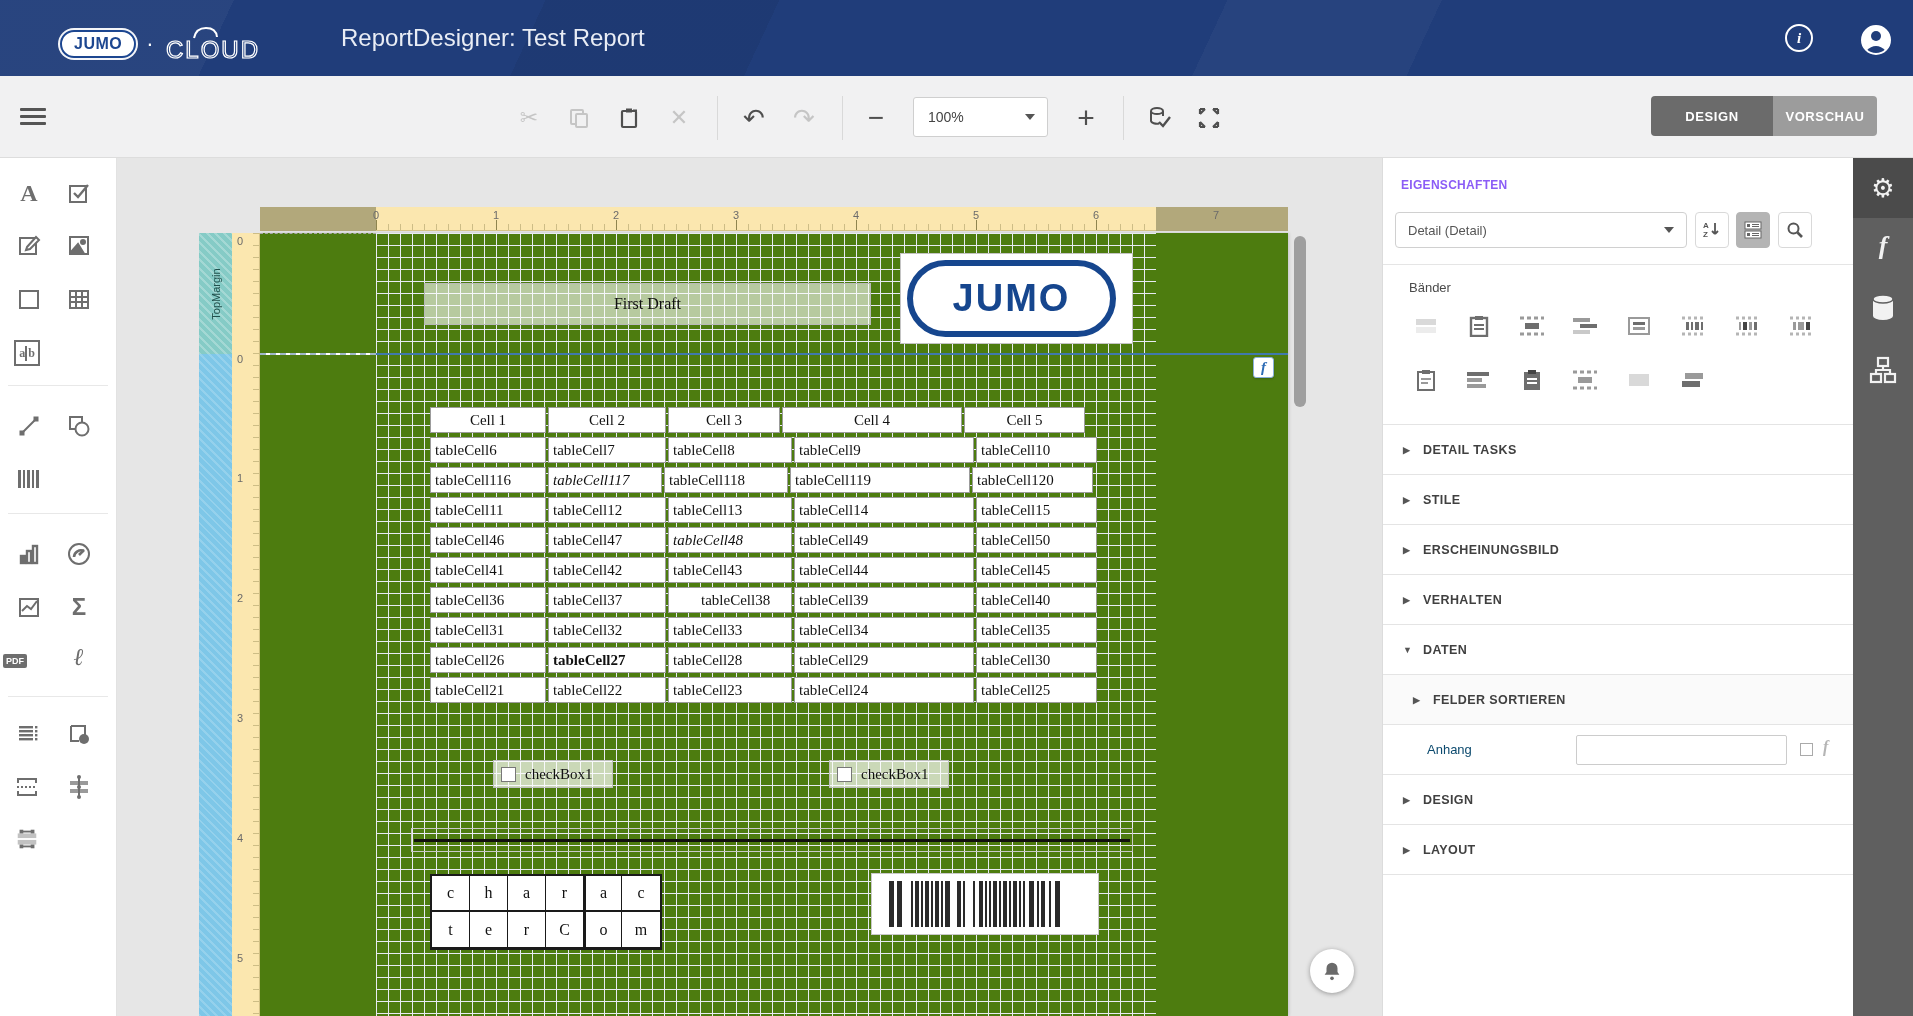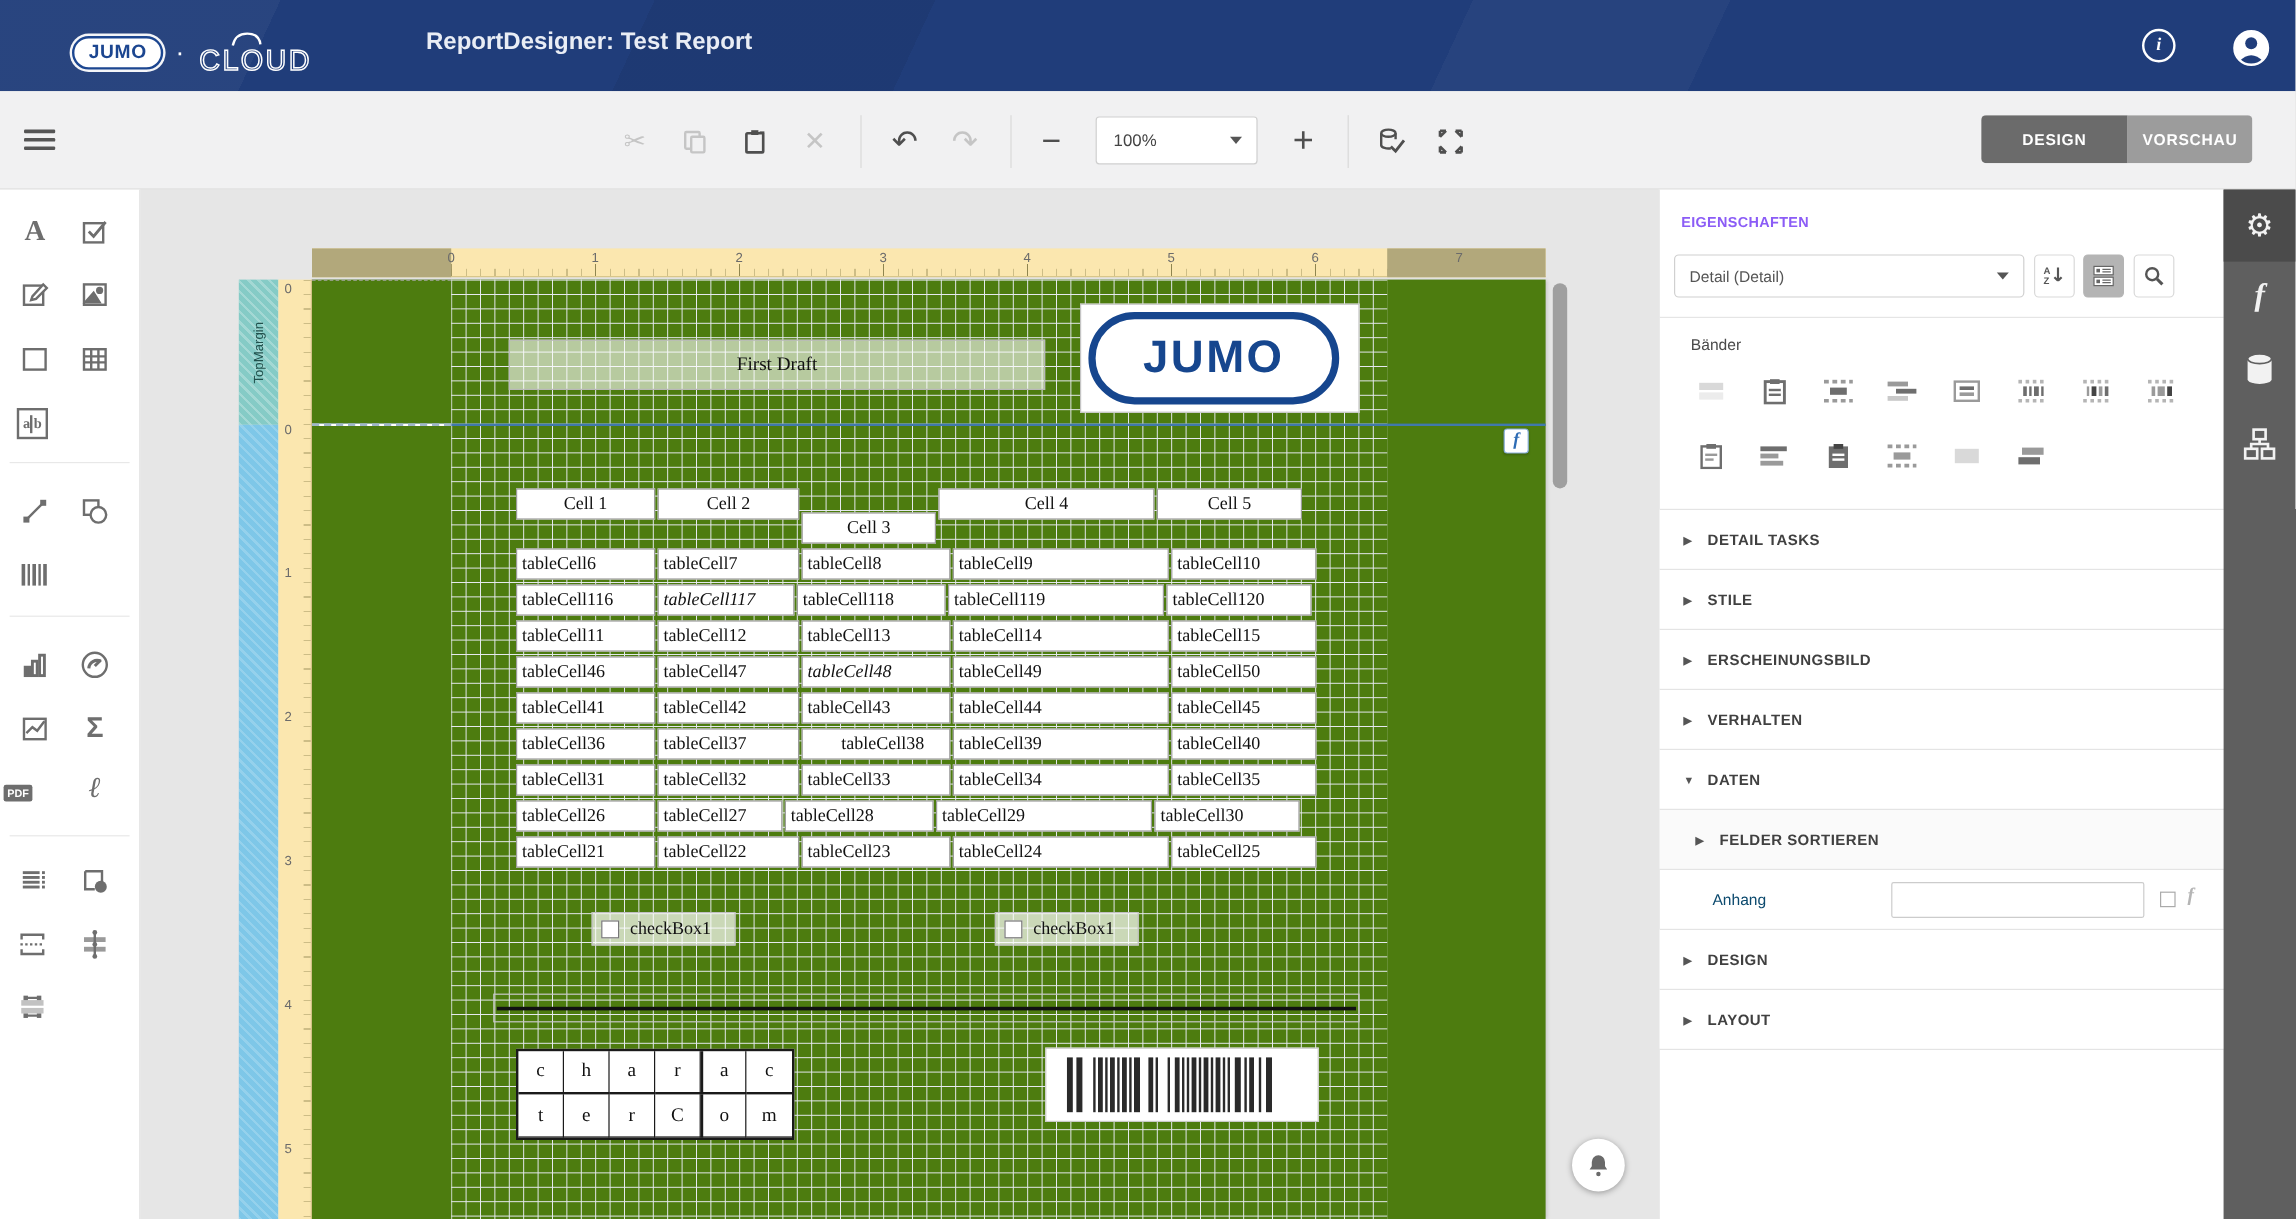--- a/index.html
+++ b/index.html
@@ -7,21 +7,21 @@
     font-family:"Liberation Sans", sans-serif; background:#e6e6e6; }
 
   
   .header { position:relative; width:1913px; height:76px; background:#203d7a;
     background-image:linear-gradient(115deg, rgba(255,255,255,.04) 0 12%, transparent 12% 28%, rgba(0,0,0,.06) 28% 40%, transparent 40% 63%, rgba(255,255,255,.03) 63% 74%, transparent 74%);
     display:flex; align-items:center; }
   .brand { position:absolute; left:60px; top:22px; display:flex; align-items:center; gap:10px; }
   .jumo-pill { background:#fff; color:#1c4690; font-weight:900; font-size:16px; letter-spacing:.5px;
     border:2px solid #1c4690; border-radius:16px; padding:3px 12px; box-shadow:0 0 0 2px rgba(255,255,255,.95); }
   .brand-dot { color:#fff; font-size:22px; }
-  .header-title { position:absolute; left:355px; top:24px; color:#e9edf5; font-size:20px; font-weight:700; }
+  .header-title { position:absolute; left:341px; top:24px; color:#e9edf5; font-size:24px; font-weight:400; }
   .hdr-icon { position:absolute; top:24px; width:30px; height:30px; cursor:pointer; }
   .info-circle { width:28px; height:28px; border:2px solid #fff; border-radius:50%; color:#fff;
     font-size:15px; font-weight:700; display:flex; align-items:center; justify-content:center; font-family:"Liberation Serif",serif; font-style:italic;}
 
   
   .toolbar { position:relative; width:1913px; height:82px; background:#f1f1f2; border-bottom:1px solid #ddd; }
   .tb-btn { position:absolute; top:29px; width:26px; height:26px; display:flex; align-items:center; justify-content:center;
     font-size:22px; color:#4f4f4f; cursor:pointer; }
   .tb-btn.disabled { color:#c5c5c5; }
   .tb-sep { position:absolute; top:20px; width:1px; height:44px; background:#d9d9d9; }
@@ -445,21 +445,21 @@
       </div>
 
       <div class="f-badge">
         <span>f</span>
       </div>
 
       <div class="design-table">
           <div class="trow">
             <div class="tcell th" style="width: 116px;">Cell 1</div>
             <div class="tcell th" style="width: 118px;">Cell 2</div>
-            <div class="tcell th" style="width: 112px; margin-top: 20px;">Cell 3</div>
+            <div class="tcell th" style="width: 112px;">Cell 3</div>
             <div class="tcell th" style="width: 180px;">Cell 4</div>
             <div class="tcell th" style="width: 121px;">Cell 5</div>
           </div>
           <div class="trow">
             <div class="tcell td" style="width: 116px;">tableCell6</div>
             <div class="tcell td" style="width: 118px;">tableCell7</div>
             <div class="tcell td" style="width: 124px;">tableCell8</div>
             <div class="tcell td" style="width: 180px;">tableCell9</div>
             <div class="tcell td" style="width: 121px;">tableCell10</div>
           </div>
@@ -500,21 +500,21 @@
           </div>
           <div class="trow">
             <div class="tcell td" style="width: 116px;">tableCell31</div>
             <div class="tcell td" style="width: 118px;">tableCell32</div>
             <div class="tcell td" style="width: 124px;">tableCell33</div>
             <div class="tcell td" style="width: 180px;">tableCell34</div>
             <div class="tcell td" style="width: 121px;">tableCell35</div>
           </div>
           <div class="trow">
             <div class="tcell td" style="width: 116px;">tableCell26</div>
-            <div class="tcell td" style="width: 104px;">tableCell27</div>
+            <div class="tcell td" style="width: 118px; font-weight: bold;">tableCell27</div>
             <div class="tcell td" style="width: 124px;">tableCell28</div>
             <div class="tcell td" style="width: 180px;">tableCell29</div>
             <div class="tcell td" style="width: 121px;">tableCell30</div>
           </div>
           <div class="trow">
             <div class="tcell td" style="width: 116px;">tableCell21</div>
             <div class="tcell td" style="width: 118px;">tableCell22</div>
             <div class="tcell td" style="width: 124px;">tableCell23</div>
             <div class="tcell td" style="width: 180px;">tableCell24</div>
             <div class="tcell td" style="width: 121px;">tableCell25</div>

